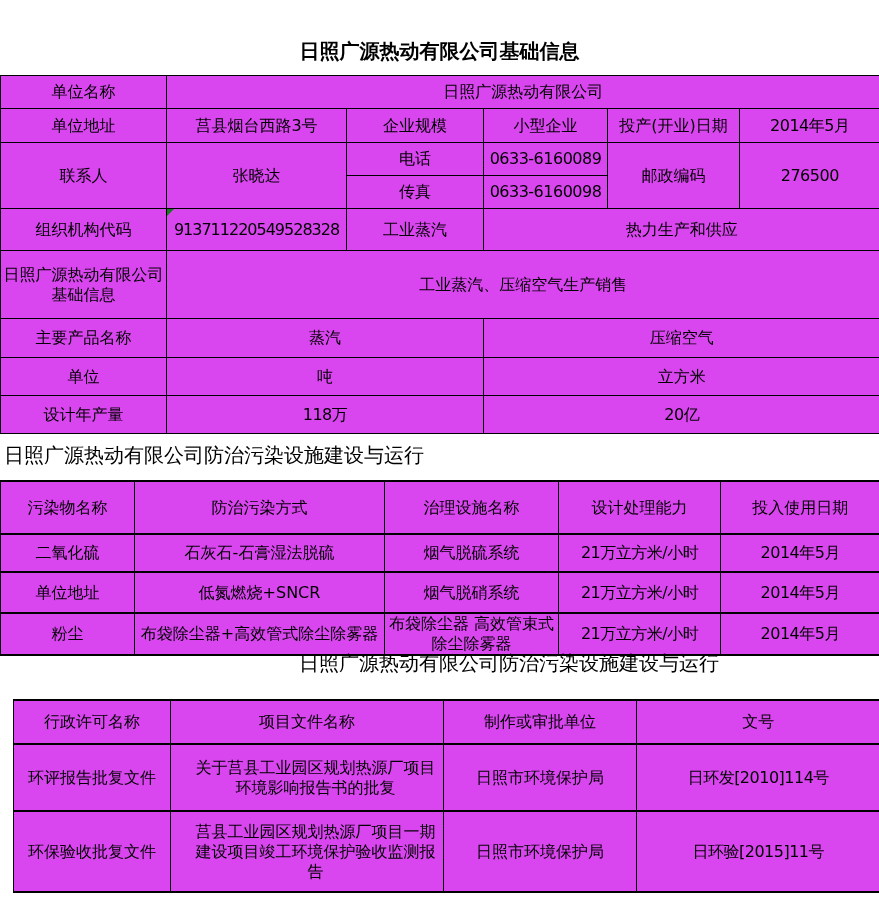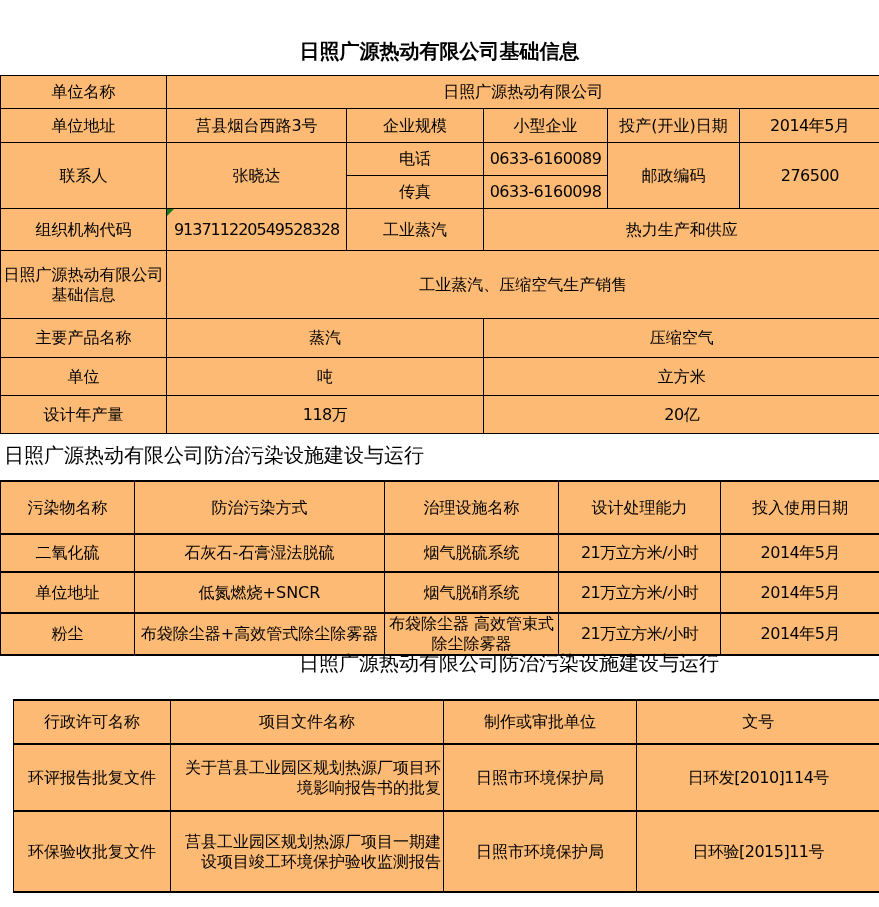--- a/index.html
+++ b/index.html
@@ -6,36 +6,36 @@
   html,body { background:#ffffff; }
   body {
     width:879px; height:907px; position:relative; overflow:hidden;
     font-family:"DejaVu Sans", sans-serif; color:#000;
   }
   .title { position:absolute; font-size:20px; line-height:18px; white-space:nowrap; }
   #title-basic    { top:42px;  left:0; width:879px; text-align:center; font-weight:bold; }
   #title-pollution{ top:446px; left:4px; }
   #title-permits  { top:654px; left:139px; width:740px; text-align:center; }
 
-  table { position:absolute; border-collapse:collapse; table-layout:fixed; background:#fdba74; }
+  table { position:absolute; border-collapse:collapse; table-layout:fixed; background:#d946ef; }
   #basic-table     { top:75px;  left:0;    width:879px; }
   #pollution-table { top:480px; left:0;    width:879px; }
   #permit-table    { top:699px; left:13px; width:866px; }
 
   td {
     border:1px solid #000;
     border-top-width:2px; border-bottom-width:2px;
     font-size:16px; line-height:20px;
     text-align:center; vertical-align:middle;
     padding:0 2px; overflow:hidden;
   }
   #basic-table td { border-top-width:1px; border-bottom-width:1px; }
   td:last-child { border-right:none; }
 
-  .left { text-align:right; padding-left:3px; }
+  .left { text-align:center; padding-left:19px; }
   .num  { white-space:nowrap; letter-spacing:-0.5px;margin-top:15px; }
   .code { white-space:nowrap; letter-spacing:-1px; }
   .rel  { position:relative; }
   .tri  {
     position:absolute; top:0; left:0; width:0; height:0;
     border-top:7px solid #1b7a1f; border-right:7px solid transparent;
   }
 </style>
 </head>
 <body>

